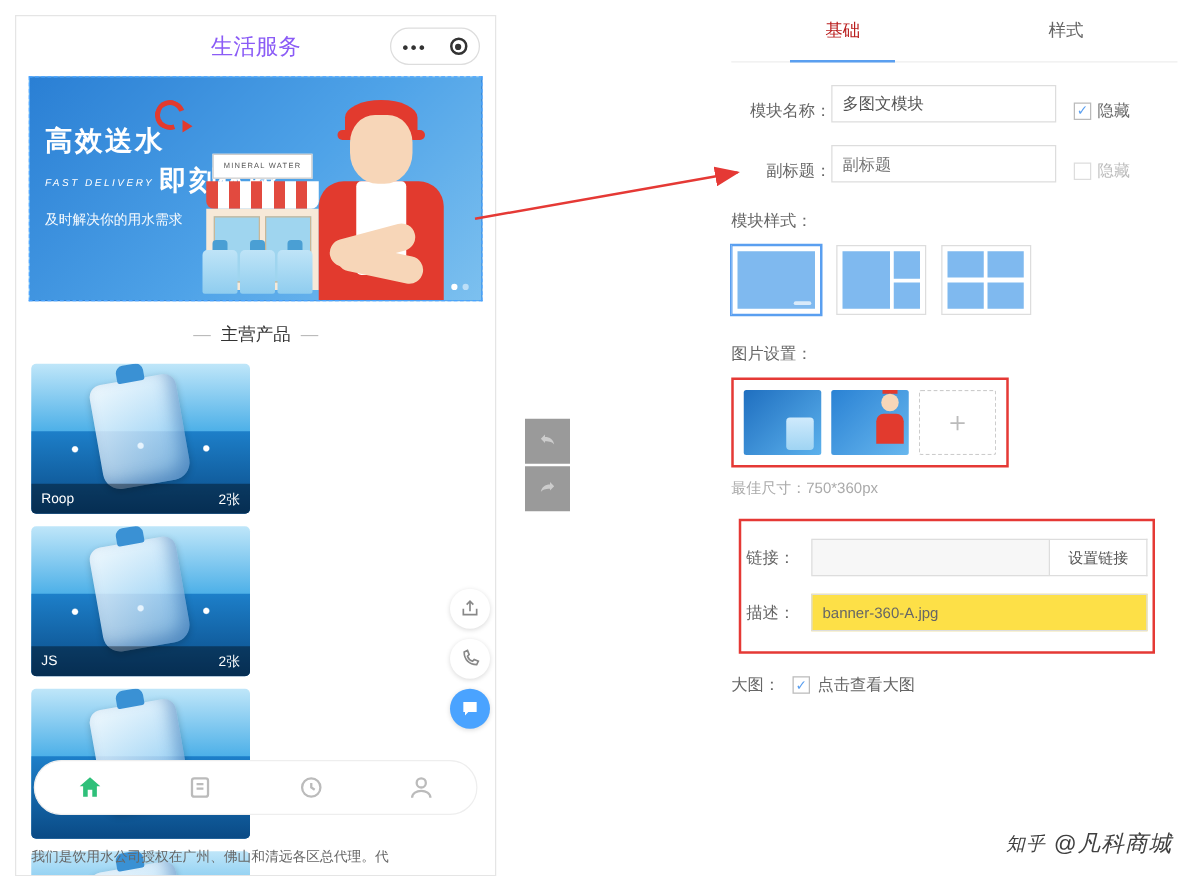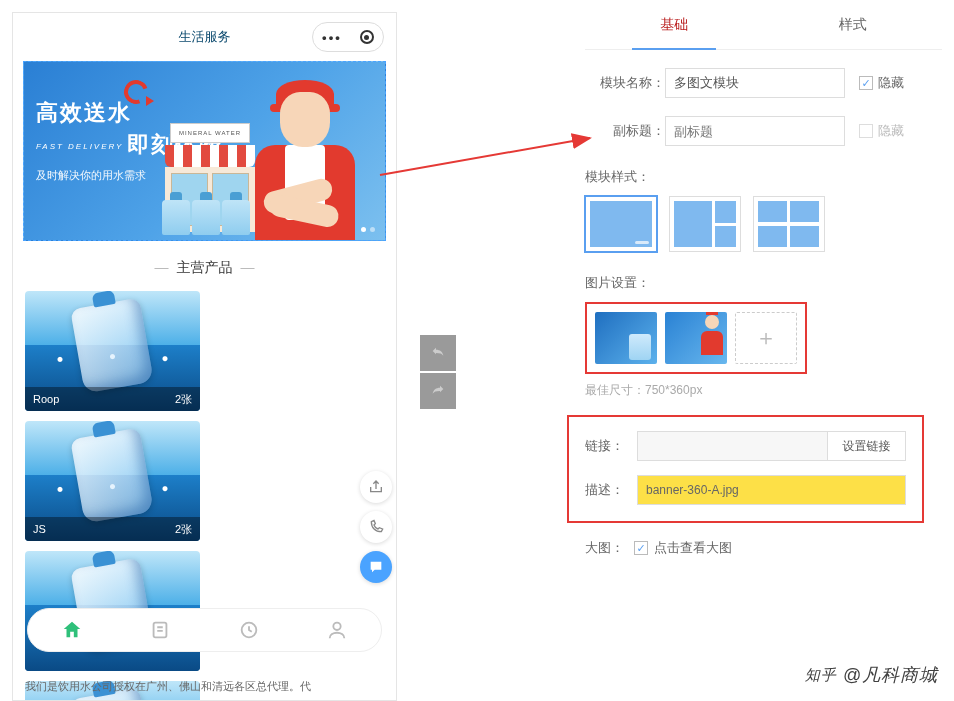--- a/index.html
+++ b/index.html
@@ -1,19 +1,19 @@
 <!DOCTYPE html>
 <html><head>
 <meta charset="utf-8">
 <style>
 *{box-sizing:border-box;margin:0;padding:0;font-family:"Microsoft YaHei",Arial,sans-serif}
 body{background:#fff;width:954px;height:701px;position:relative;overflow:hidden;font-size:13px;color:#333}
 .preview{position:absolute;left:12px;top:12px;width:385px;height:689px;border:1px solid #e5e5e5;background:#fff;overflow:hidden}
 .phdr{height:48px;display:flex;align-items:center;justify-content:center;position:relative}
-.phdr .title{font-size:13px;color:#0c4a6e}
+.phdr .title{font-size:18px;color:#8b5cf6}
 .phdr .pill{position:absolute;right:12px;width:72px;height:30px;border:1px solid #ddd;border-radius:15px;display:flex;align-items:center;justify-content:space-around}
 .phdr .dot3{letter-spacing:2px;font-weight:bold}
 .phdr .circ{width:14px;height:14px;border:2px solid #333;border-radius:50%;display:flex;align-items:center;justify-content:center}
 .phdr .circ:after{content:"";width:5px;height:5px;background:#333;border-radius:50%}
 .banner{margin:0 10px;height:180px;border:1px dashed #4aa3ff;position:relative;background:linear-gradient(135deg,#2a7fd4 0%,#4fa3e8 55%,#7cc0ef 100%);overflow:hidden}
 .banner .txt{position:absolute;left:12px;top:36px;color:#fff}
 .banner .line1{font-size:22px;font-weight:bold;letter-spacing:2px}
 .banner .line2{font-size:22px;font-weight:bold;letter-spacing:2px;margin-top:2px}
 .banner .line2 .en{font-size:8px;display:inline-block;line-height:9px;vertical-align:middle;margin-right:4px;font-weight:normal;font-style:italic}
 .banner .line3{font-size:11px;margin-top:8px;opacity:.95}
@@ -61,21 +61,21 @@
 .fab.msg{top:538px;background:#4aa3ff;color:#fff}
 .midbtns{position:absolute;left:420px;top:335px;width:36px}
 .midbtns .mb{width:36px;height:36px;background:#9a9a9a;margin-bottom:2px;display:flex;align-items:center;justify-content:center;color:#ccc}
 .midbtns svg{width:16px;height:16px}
 .arrow-line{position:absolute;pointer-events:none;z-index:10}
 .panel{position:absolute;left:555px;right:0;top:0;bottom:0}
 .tabs{display:flex;height:50px;border-bottom:1px solid #eee;margin-left:30px;margin-right:12px}
 .tabs .tab{flex:1;display:flex;align-items:center;justify-content:center;font-size:14px;color:#666;cursor:pointer}
 .tabs .tab.on{color:#b91c1c;position:relative}
 .tabs .tab.on:after{content:"";position:absolute;bottom:-1px;left:50%;width:84px;margin-left:-42px;height:2px;background:#5a9ff0}
-.row{display:flex;align-items:center;margin:18px 0 0 30px}
+.row{display:flex;align-items:flex-end;margin:18px 0 0 30px}
 .lbl{width:80px;text-align:right;color:#666;font-size:13px}
 .inp{width:180px;height:30px;border:1px solid #ddd;padding:0 8px;font-size:13px;color:#555;background:#fff}
 .chk{margin-left:14px;display:flex;align-items:center;color:#666;font-size:13px}
 .chk .box{width:14px;height:14px;border:1px solid #bbb;margin-right:5px;display:flex;align-items:center;justify-content:center;color:#5a9ff0;font-size:11px;line-height:1}
 .chk.disabled{color:#bbb}
 .chk.disabled .box{border-color:#ddd}
 .section{margin:22px 0 0 30px}
 .slab{color:#666;font-size:13px;margin-bottom:10px}
 .styles{display:flex;gap:12px}
 .sbox{width:72px;height:56px;border:1px solid #ddd;padding:4px;display:flex;gap:3px;cursor:pointer}
@@ -93,21 +93,21 @@
 .thumb{width:62px;height:52px;border-radius:2px;position:relative;overflow:hidden;cursor:pointer}
 .thumb.t1{background:linear-gradient(135deg,#1f6fc0,#5cb1ec)}
 .thumb.t1:after{content:"";position:absolute;right:6px;bottom:4px;width:22px;height:26px;background:linear-gradient(#cfeafc,#9fd4f3);border-radius:3px}
 .thumb.t2{background:linear-gradient(135deg,#2a82d4,#68b7ee)}
 .thumb.t2 .mini{position:absolute;right:2px;bottom:0;width:26px;height:40px}
 .thumb.t2 .mini .h{width:14px;height:14px;background:#f7d6b8;border-radius:50%;margin:0 auto}
 .thumb.t2 .mini .c{width:12px;height:7px;background:#e23a2e;border-radius:50% 50% 0 0;margin:-16px auto 0}
 .thumb.t2 .mini .b{width:22px;height:24px;background:#e23a2e;border-radius:6px 6px 0 0;margin:2px auto 0}
 .thumb.add{border:1px dashed #ccc;background:#fff;display:flex;align-items:center;justify-content:center;color:#bbb;font-size:22px;font-weight:300}
 .hint{color:#aaa;font-size:12px;margin-top:8px}
-.linkbox{border:2px solid #e53935;margin:16px 30px 0 12px;padding:14px 16px 16px}
+.linkbox{border:2px solid #e53935;margin:16px 30px 0 36px;padding:14px 4px 16px}
 .lrow{display:flex;align-items:center;margin-bottom:14px}
 .lrow:last-child{margin-bottom:0}
 .lrow .ll{width:52px;color:#666;font-size:13px}
 .lrow .linp{flex:1;height:30px;border:1px solid #ddd;background:#f7f7f7;padding:0 8px;font-size:12px;color:#666}
 .lrow .linp.white{background:#fde047}
 .lrow .btn{width:78px;height:30px;border:1px solid #ddd;border-left:none;background:#fff;font-size:12px;color:#555;cursor:pointer}
 .bigrow{margin:16px 0 0 30px;display:flex;align-items:center;color:#666;font-size:13px}
 .bigrow .box{width:14px;height:14px;border:1px solid #bbb;margin:0 6px 0 10px;display:flex;align-items:center;justify-content:center;color:#5a9ff0;font-size:11px}
 .watermark{position:absolute;right:16px;bottom:14px;color:#404040;font-size:18px;font-style:italic;display:flex;align-items:center;gap:6px;letter-spacing:1px}
 .watermark .zi{font-size:15px}

